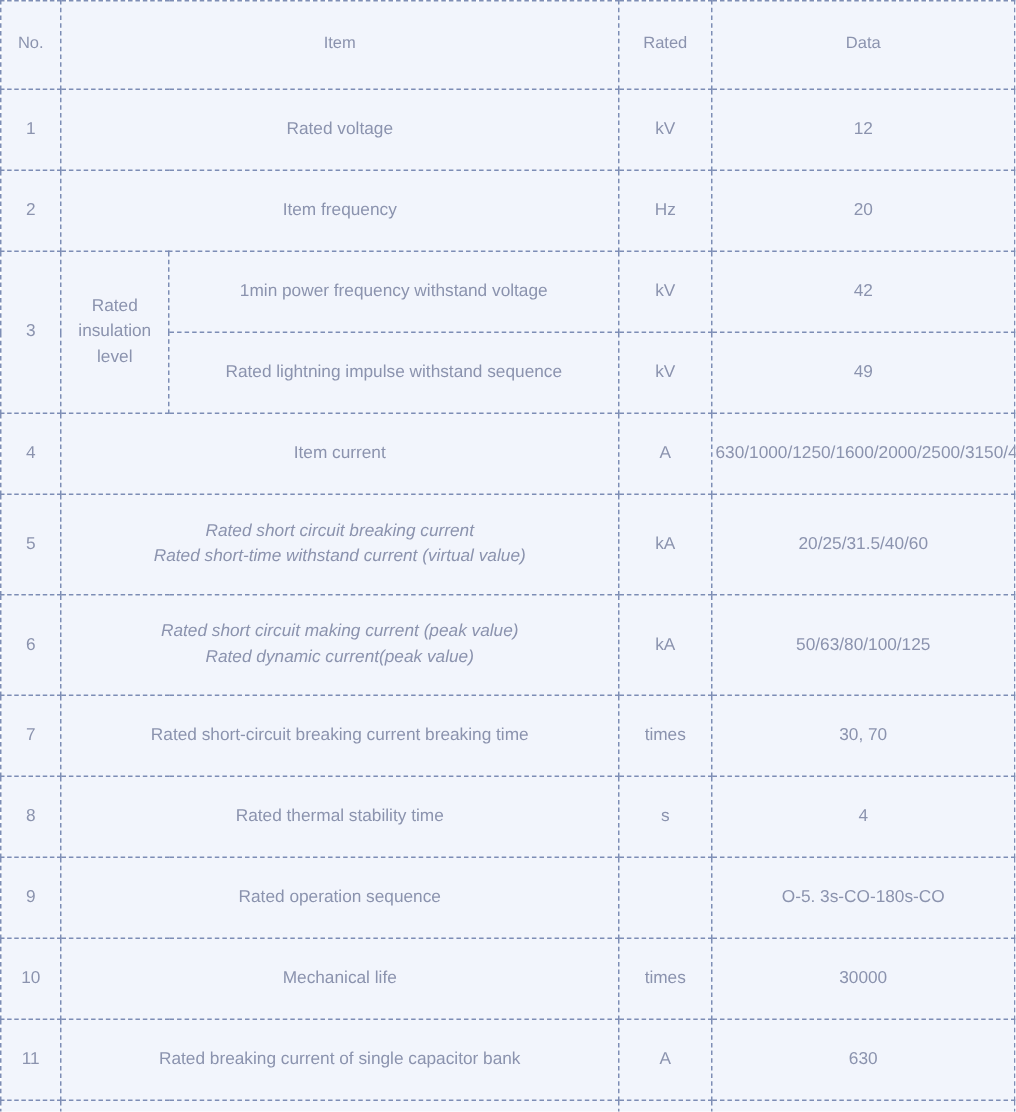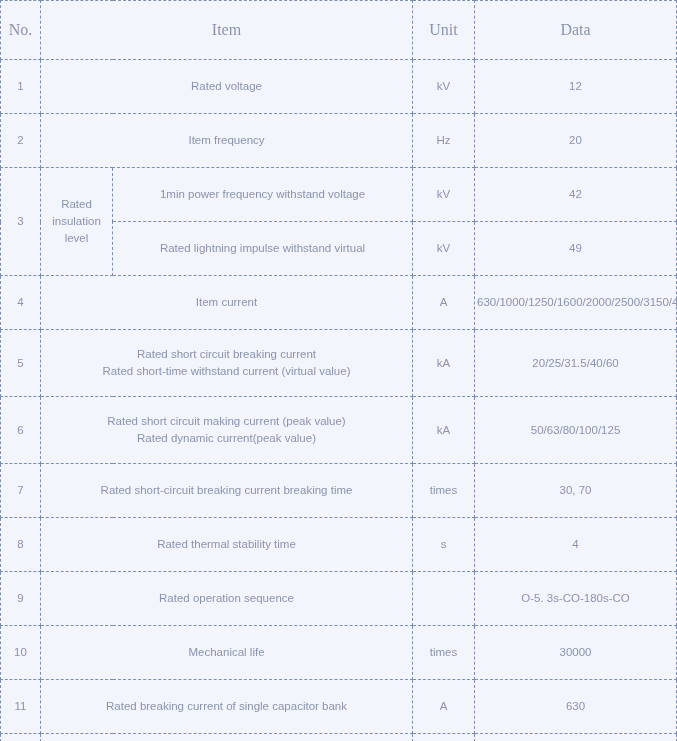--- a/index.html
+++ b/index.html
@@ -31,56 +31,55 @@
     line-height: 1.45;
   }
   .col-no   { width: 40px; }
   .col-sub  { width: 72px; }
   .col-item { width: 300px; }
   .col-unit { width: 62px; }
   .col-data { width: 202px; }
 
   #spec-table thead td {
     height: 50px;
-    font-size: 16px;
-    font-family: Liberation Serif, serif;
+    font-size: 11px;
   }
   td.no-cell {
     text-align: center;
     font-size: 11.5px;
   }
   .row-normal td { height: 45px; }
   .row-tall td { height: 58px; }
   .row-ins td { height: 45px; }
   .sub-label {
     font-size: 11.5px;
     line-height: 1.5;
   }
   .data-wide {
     white-space: nowrap;
     font-size: 11.5px;
   }
-  .two-line { line-height: 1.55; }
+  .two-line { line-height: 1.55; font-style: italic; }
 </style>
 </head>
 <body>
 
 <table id="spec-table">
   <colgroup>
     <col class="col-no">
     <col class="col-sub">
     <col class="col-item">
     <col class="col-unit">
     <col class="col-data">
   </colgroup>
   <thead>
     <tr>
       <td>No.</td>
       <td colspan="2">Item</td>
-      <td>Unit</td>
+      <td>Rated</td>
       <td>Data</td>
     </tr>
   </thead>
   <tbody>
 
     <tr class="row-normal">
       <td class="no-cell">1</td>
       <td colspan="2">Rated voltage</td>
       <td>kV</td>
       <td>12</td>
@@ -94,21 +93,21 @@
     </tr>
 
     <tr class="row-ins">
       <td class="no-cell" rowspan="2">3</td>
       <td class="sub-label" rowspan="2">Rated insulation level</td>
       <td>1min power frequency withstand voltage</td>
       <td>kV</td>
       <td>42</td>
     </tr>
     <tr class="row-ins">
-      <td>Rated lightning impulse withstand virtual</td>
+      <td>Rated lightning impulse withstand sequence</td>
       <td>kV</td>
       <td>49</td>
     </tr>
 
     <tr class="row-normal">
       <td class="no-cell">4</td>
       <td colspan="2">Item current</td>
       <td>A</td>
       <td class="data-wide">630/1000/1250/1600/2000/2500/3150/4000</td>
     </tr>

